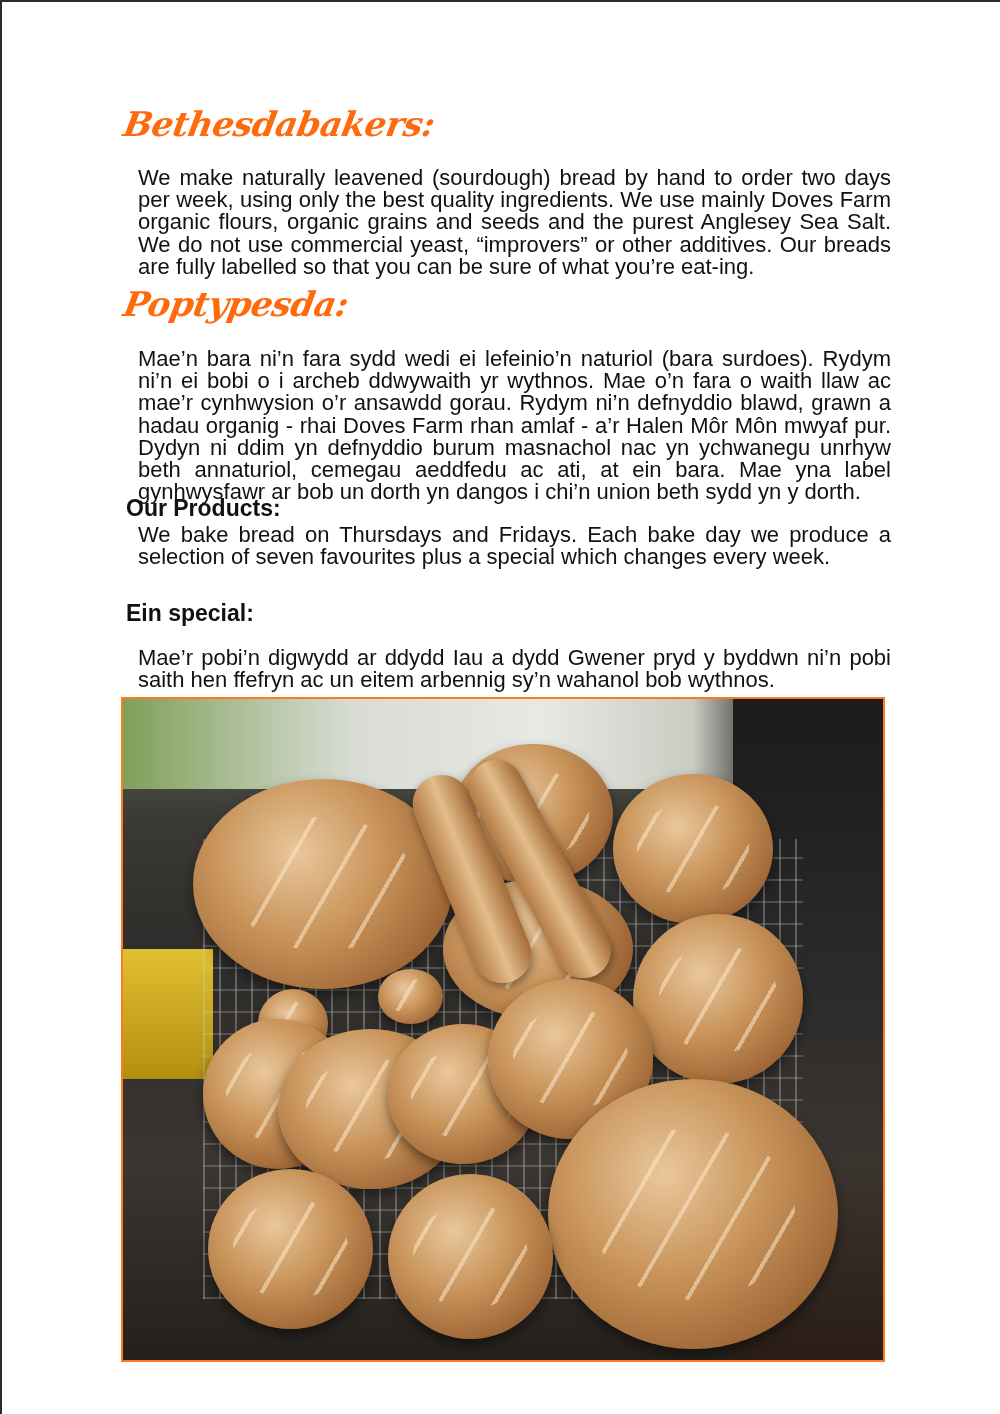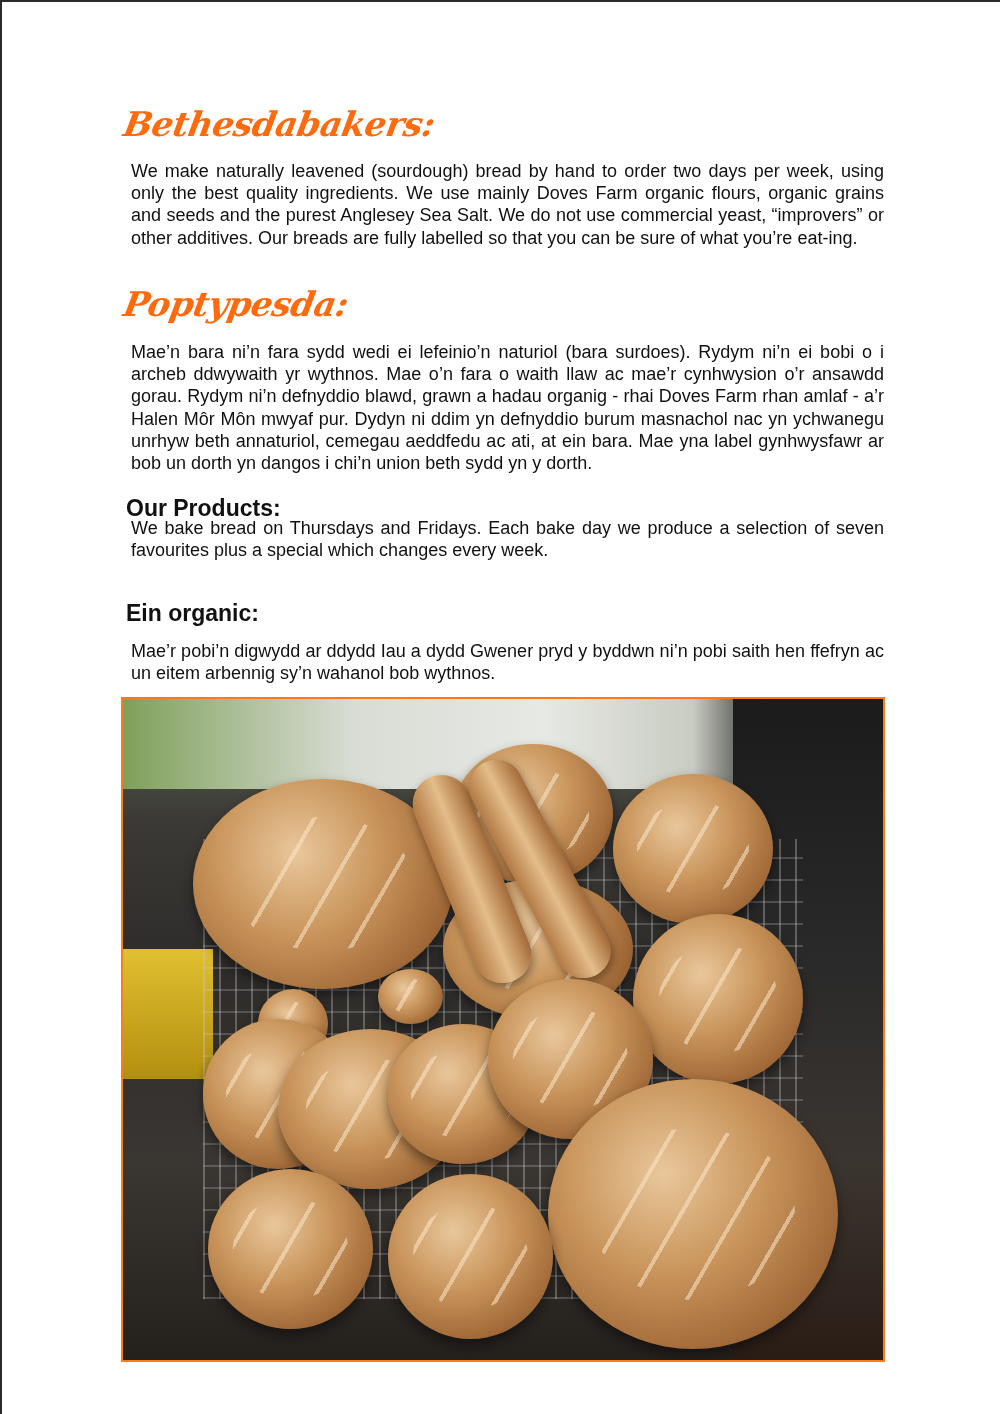--- a/index.html
+++ b/index.html
@@ -10,22 +10,22 @@
     box-sizing: border-box;
     font-family: "Liberation Sans", sans-serif; color: #111;
   }
   .script-heading {
     position: absolute; left: 122px; margin: 0;
     font-family: "DejaVu Serif", serif; font-style: italic; font-weight: bold;
     color: #ff6a0d; font-size: 34px; letter-spacing: -0.5px;
     transform: skewX(-10deg);
   }
   .para {
-    position: absolute; left: 124px; width: 753px; margin: 5px;
-    font-size: 18px; line-height: 22.2px; text-align: justify;
+    position: absolute; left: 124px; width: 753px; margin: 12px;
+    font-size: 22px; line-height: 22.2px; text-align: justify;
   }
   .subhead {
     position: absolute; left: 124px; margin: 0;
     font-size: 23px; font-weight: bold;
   }
   .photo {
     position: absolute; left: 119px; top: 695px; width: 760px; height: 661px;
     border: 2px solid #ff7a1a; overflow: hidden;
     background:
       linear-gradient(180deg, #5a6a52 0%, #3c3a36 18%, #2e2c2a 40%, #3a3632 70%, #24201c 100%);
@@ -55,21 +55,21 @@
 
 <h1 class="script-heading" style="top:102px;">Bethesdabakers:</h1>
 <p class="para" style="top:153px;">We make naturally leavened (sourdough) bread by hand to order two days per week, using only the best quality ingredients. We use mainly Doves Farm organic flours, organic grains and seeds and the purest Anglesey Sea Salt. We do not use commercial yeast, “improvers” or other additives. Our breads are fully labelled so that you can be sure of what you’re eat-ing.</p>
 
 <h1 class="script-heading" style="top:282px;">Poptypesda:</h1>
 <p class="para" style="top:334px;">Mae’n bara ni’n fara sydd wedi ei lefeinio’n naturiol (bara surdoes). Rydym ni’n ei bobi o i archeb ddwywaith yr wythnos. Mae o’n fara o waith llaw ac mae’r cynhwysion o’r ansawdd gorau. Rydym ni’n defnyddio blawd, grawn a hadau organig - rhai Doves Farm rhan amlaf - a’r Halen Môr Môn mwyaf pur. Dydyn ni ddim yn defnyddio burum masnachol nac yn ychwanegu unrhyw beth annaturiol, cemegau aeddfedu ac ati, at ein bara. Mae yna label gynhwysfawr ar bob un dorth yn dangos i chi’n union beth sydd yn y dorth.</p>
 
 <h2 class="subhead" style="top:493px;">Our Products:</h2>
 <p class="para" style="top:510px;">We bake bread on Thursdays and Fridays. Each bake day we produce a selection of seven favourites plus a special which changes every week.</p>
 
-<h2 class="subhead" style="top:598px;">Ein organic:</h2>
+<h2 class="subhead" style="top:598px;">Ein special:</h2>
 <p class="para" style="top:633px;">Mae’r pobi’n digwydd ar ddydd Iau a dydd Gwener pryd y byddwn ni’n pobi saith hen ffefryn ac un eitem arbennig sy’n wahanol bob wythnos.</p>
 
 <div class="photo" title="Pile of sourdough loaves and baguettes on a wire cooling rack">
   <div class="bg-window"></div>
   <div class="bg-right"></div>
   <div class="bg-yellow"></div>
   <div class="rack"></div>
 
   <div class="loaf" style="left:70px;top:80px;width:260px;height:210px;"></div>
   <div class="loaf" style="left:330px;top:45px;width:160px;height:140px;"></div>

